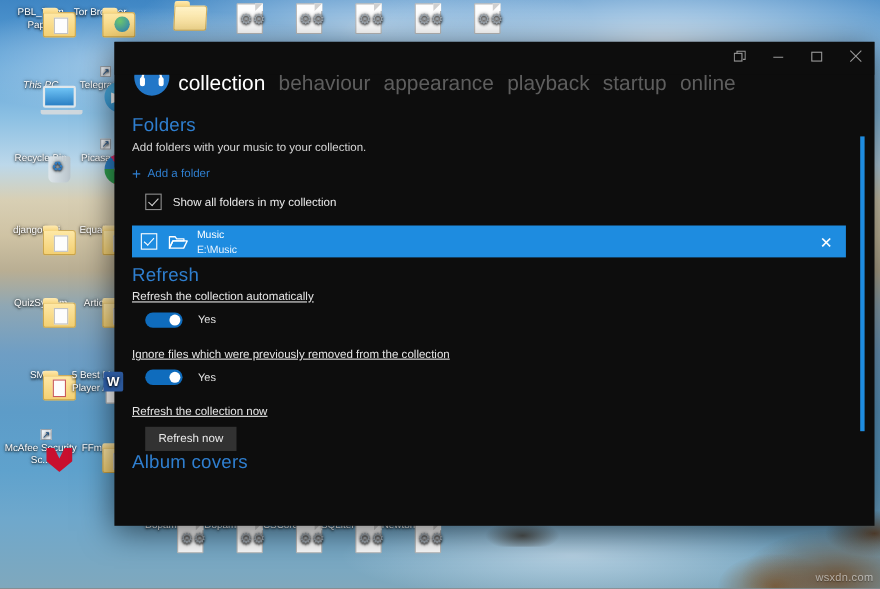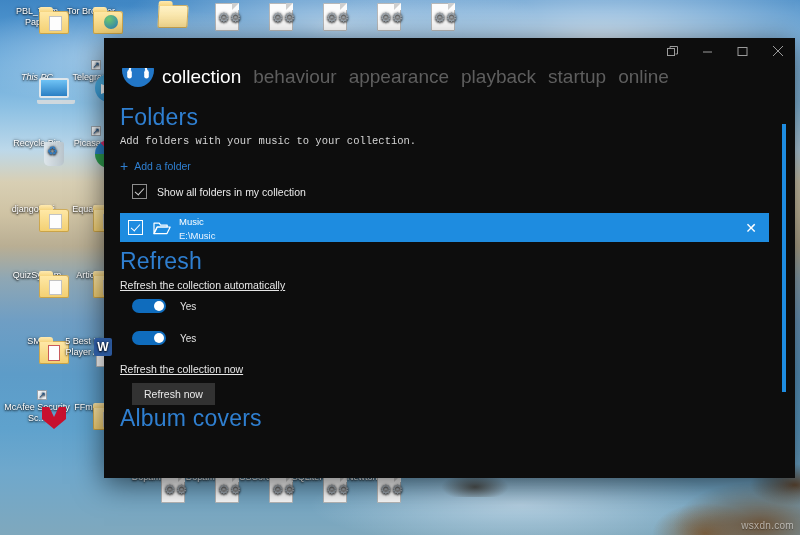--- a/index.html
+++ b/index.html
@@ -214,27 +214,27 @@
   #content {
     flex: 1 1 auto;
     position: relative;
     overflow: hidden;
     padding: 6px 0 0 0;
   }
   #inner { padding: 0 26px 0 16px; }
 
   h2.sec {
     color: #2f7fd0;
-    font-size: 23px;
+    font-size: 17px;
     font-weight: 400;
     margin: 0 0 4px 0;
     letter-spacing: .2px;
   }
   h2.sec.tight { }
-  .desc { font-size: 10.5px; color: #d4d4d4; margin-bottom: 10px; font-family: Liberation Mono, monospace; }
+  .desc { font-size: 10.5px; color: #d4d4d4; margin-bottom: 10px; }
 
   .addfolder {
     display: inline-flex; align-items: center; gap: 6px;
     color: #2f7fd0; font-size: 10.5px; margin-bottom: 12px; cursor: default;
   }
   .addfolder .plus { font-size: 14px; line-height: 10px; font-weight: 300; }
 
   .checkrow {
     display: flex; align-items: center; gap: 10px;
     margin: 0 0 14px 12px; font-size: 10.5px; color: #eaeaea;
@@ -429,20 +429,21 @@
         <h2 class="sec tight">Refresh</h2>
 
         <div class="optlabel">Refresh the collection automatically</div>
         <div class="togglerow">
           <div class="toggle">
             <div class="knob"></div>
           </div>
           <span class="toggleval">Yes</span>
         </div>
 
+        <div class="optlabel">Ignore files which were previously removed from the collection</div>
         <div class="togglerow">
           <div class="toggle">
             <div class="knob"></div>
           </div>
           <span class="toggleval">Yes</span>
         </div>
 
         <div class="optlabel">Refresh the collection now</div>
         <button class="btn">Refresh now</button>
 

